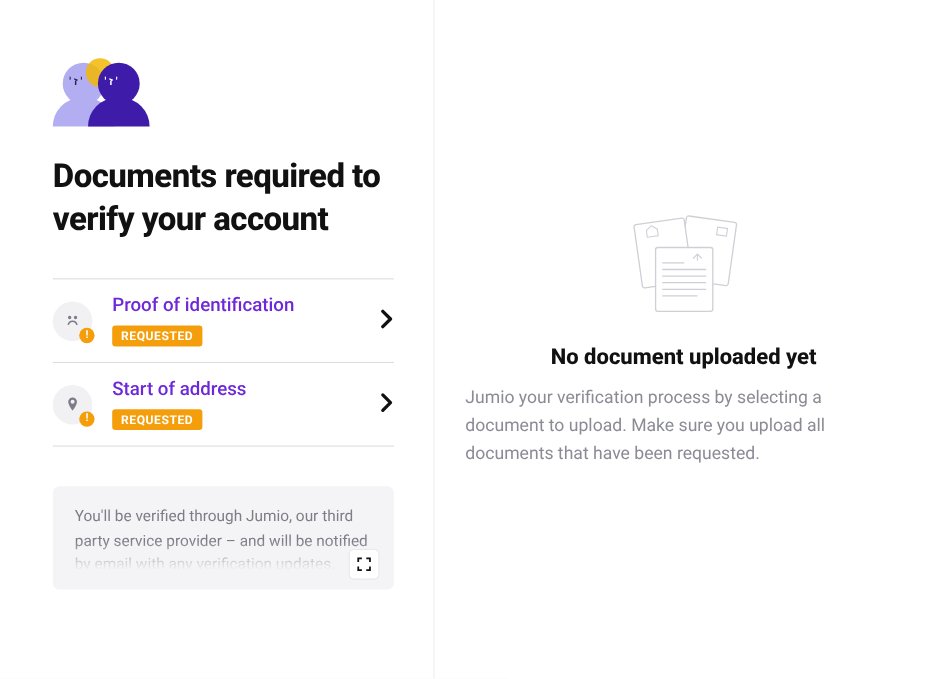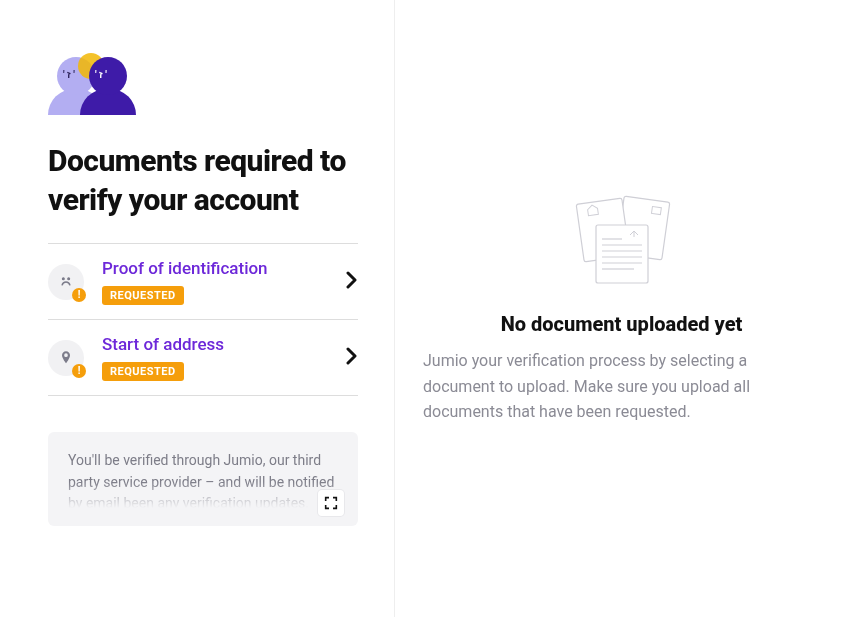--- a/index.html
+++ b/index.html
@@ -77,21 +77,21 @@
     background:#f2b705;
     border-radius:50%;
     z-index:1;
     opacity:0.85;
   }
   .page-title {
     font-size: 30px;
     font-weight: 800;
     color: #111;
     line-height: 1.3;
-    margin-bottom: 24px;
+    margin-bottom: 34px;
     letter-spacing: -0.5px;
   }
   .doc-list {
     border-top: 1px solid #ddd;
   }
   .doc-item {
     display: flex;
     align-items: center;
     gap: 18px;
     padding: 14px 0 14px 0;
@@ -261,21 +261,21 @@
         <span class="chevron">
           <svg width="12" height="18" viewBox="0 0 12 18">
               <path d="M2 2 L9 9 L2 16" stroke="#111" stroke-width="3" fill="none" stroke-linecap="round" stroke-linejoin="round"></path>
             </svg>
         </span>
       </div>
 
     </div>
 
     <div class="notice-box">
-      <div class="notice-text">You'll be verified through Jumio, our third party service provider – and will be notified by email been any verification updates.</div>
+      <div class="notice-text">You'll be verified through Jumio, our third party service provider – and will be notified by email with any verification updates.</div>
       <div class="expand-btn">
         <svg viewBox="0 0 24 24" fill="none" stroke-width="2.4">
           <path d="M4 9V4h5M20 15v5h-5M15 4h5v5M9 20H4v-5"></path>
         </svg>
       </div>
     </div>
 
   </div>
 
   <div class="right-panel">

